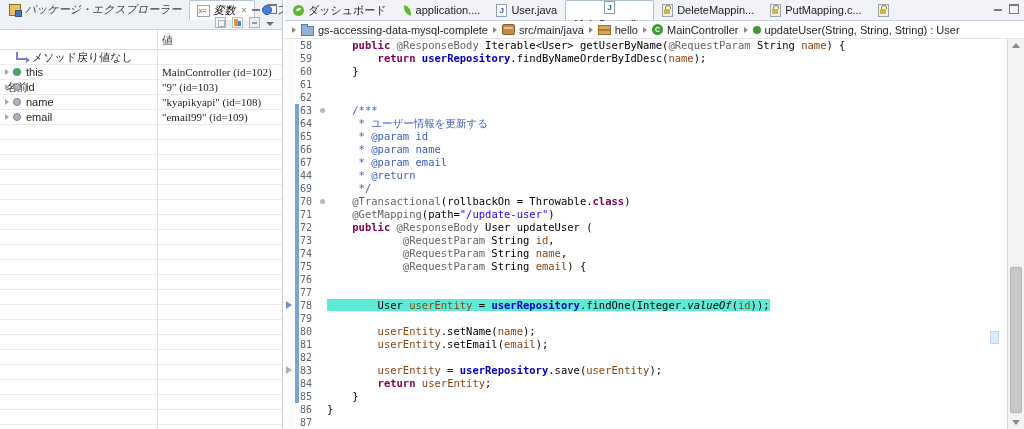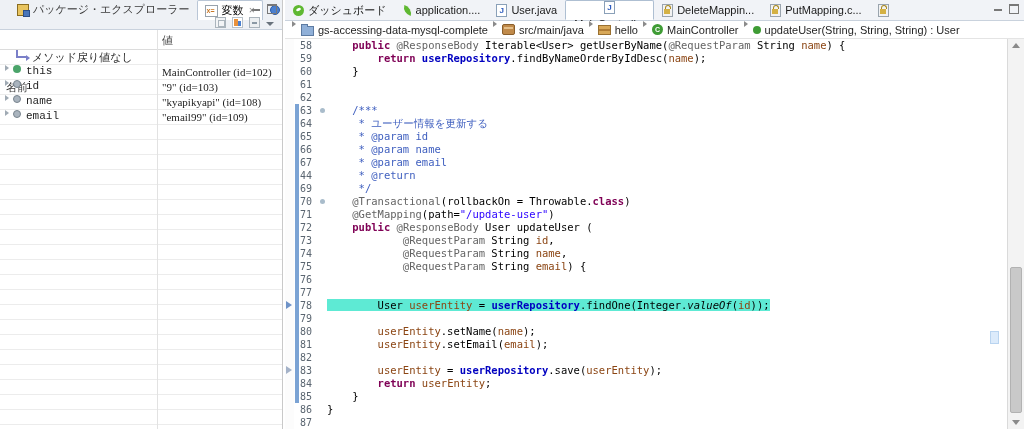--- a/index.html
+++ b/index.html
@@ -1,36 +1,36 @@
 <!DOCTYPE html>
 <html><head>
 <meta charset="utf-8">
 <style>
   html,body{margin:0;padding:0;background:#fff;}
   .app{position:relative;width:1024px;height:429px;font-family:"Liberation Sans","DejaVu Sans",sans-serif;background:#fff;overflow:hidden;}
 
   
   .lpanel{position:absolute;left:0;top:0;width:283px;height:429px;background:#fff;border-right:1px solid #c9c9c9;box-sizing:border-box;}
   .lp-tabbar{position:absolute;left:0;top:0;right:0;height:30px;background:#eef1f5;border-bottom:1px solid #c9d2dd;box-sizing:border-box;}
-  #lp-tabs{display:flex;height:19px;padding-left:10px;}
+  #lp-tabs{display:flex;height:19px;padding-left:2px;font-style:italic;}
   .lp-tab{display:flex;align-items:center;padding:0 7px;font-size:11px;color:#3a3a3a;height:19px;white-space:nowrap;cursor:default;}
   .lp-tab.active{background:#fff;border:1px solid #b9c6d6;border-bottom:none;border-radius:2px 2px 0 0;color:#000;}
   .tab-close{font-size:8px;color:#8a8a8a;margin-left:5px;}
   .winbtns{position:absolute;top:3px;right:5px;display:flex;gap:6px;}
   .min-icon{width:9px;height:9px;position:relative;}
   .min-icon::after{content:"";position:absolute;bottom:1px;left:0;width:8px;height:2px;background:#787878;}
   .max-icon{width:8px;height:7px;border:1px solid #787878;border-top:2px solid #787878;margin-top:1px;}
   .lp-toolbar{position:absolute;top:15px;right:8px;display:flex;gap:6px;align-items:center;height:13px;}
 
   .lp-header{position:absolute;top:30px;left:0;right:0;height:20px;background:#fff;border-bottom:1px solid #dcdcdc;font-size:11px;color:#3a3a3a;box-sizing:border-box;}
   .lp-col-name{position:absolute;left:6px;top:3px;margin-top:47px;}
   .lp-col-value{position:absolute;left:162px;top:3px;}
   .lp-rows{position:absolute;top:50px;left:0;right:0;bottom:0;overflow:hidden;}
   .lp-row{height:15px;border-bottom:1px solid #ececec;position:relative;font-size:11px;color:#1f1f1f;box-sizing:border-box;}
-  .lp-row .nm{position:absolute;left:0;top:0;height:14px;display:flex;align-items:flex-start;font-family:Liberation Mono, monospace;}
+  .lp-row .nm{position:absolute;left:0;top:0;height:14px;display:flex;align-items:center;}
   .lp-row .val{position:absolute;left:162px;top:1px;white-space:nowrap;font-family:Liberation Serif, serif;}
   .lp-coldiv{position:absolute;top:30px;bottom:0;left:157px;width:1px;background:#e2e2e2;}
   .expand-icon{width:0;height:0;border-top:3px solid transparent;border-bottom:3px solid transparent;border-left:4px solid #a0aab4;margin:0 4px 0 5px;}
   .expand-spacer{width:13px;}
 
   
   .ic{display:inline-block;vertical-align:middle;position:relative;flex:none;}
   .package-explorer-icon{width:10px;height:10px;background:#e8c45f;border:1px solid #8a6d20;margin-right:4px;}
   .package-explorer-icon::after{content:"";position:absolute;right:-2px;bottom:-2px;width:5px;height:5px;background:#4a76b8;border:1px solid #2c4f86;}
   .variables-icon{width:11px;height:10px;background:#fff;border:1px solid #98a2ac;margin-right:4px;}
@@ -65,21 +65,21 @@
   .collapse-all-icon{width:11px;height:11px;border:1px solid #aab4bc;background:#eceff1;box-sizing:border-box;}
   .collapse-all-icon::after{content:"";position:absolute;left:2px;top:4px;width:5px;height:2px;background:#8a98a4;}
   .view-menu-icon{width:0;height:0;border-left:4px solid transparent;border-right:4px solid transparent;border-top:4px solid #68727c;margin-top:3px;}
 
   
   .editor{position:absolute;left:285px;top:0;right:0;bottom:0;background:#fff;}
   .ed-tabbar{position:absolute;top:0;left:0;right:0;height:21px;background:#f1f3f7;border-bottom:1px solid #c9d2dd;box-sizing:border-box;}
   #ed-tabs{display:flex;height:20px;}
   .ed-tab{display:flex;align-items:center;gap:4px;padding:0 8px;font-size:11px;color:#1a1a1a;height:20px;white-space:nowrap;cursor:default;}
   .ed-tab.active{background:#fff;border:1px solid #aebfd2;border-bottom:1px solid #fff;border-radius:2px 2px 0 0;box-sizing:border-box;flex-direction:column;}
-  .breadcrumb{position:absolute;top:21px;left:0;right:0;height:18px;background:#fff;border-bottom:1px solid #e4e4e4;display:flex;font-size:11px;color:#1f1f1f;padding-left:3px;box-sizing:border-box;}
+  .breadcrumb{position:absolute;top:21px;left:0;right:0;height:18px;background:#fff;border-bottom:1px solid #e4e4e4;display:flex;align-items:center;font-size:11px;color:#1f1f1f;padding-left:3px;box-sizing:border-box;}
   .bc-item{display:flex;align-items:center;gap:4px;padding:0 1px;white-space:nowrap;}
   .bc-sep{width:0;height:0;border-left:4px solid #8a8a8a;border-top:3px solid transparent;border-bottom:3px solid transparent;margin:0 4px;flex:none;}
 
   .ed-body{position:absolute;top:39px;left:0;right:0;bottom:0;background:#fff;}
   .ann-ruler{position:absolute;left:0;top:0;bottom:0;width:9px;background:#fcfcfc;}
   .range-col{position:absolute;left:9px;top:0;bottom:0;width:6px;background:#fff;}
   .range-bar{position:absolute;left:1px;width:4px;background:#7ba3d4;}
   .nums{position:absolute;left:15px;top:0;width:19px;font:10px/13px "DejaVu Sans Mono",monospace;color:#5a6570;}
   .num{height:13px;}
   .fold-col{position:absolute;left:34px;top:0;bottom:0;width:8px;}

